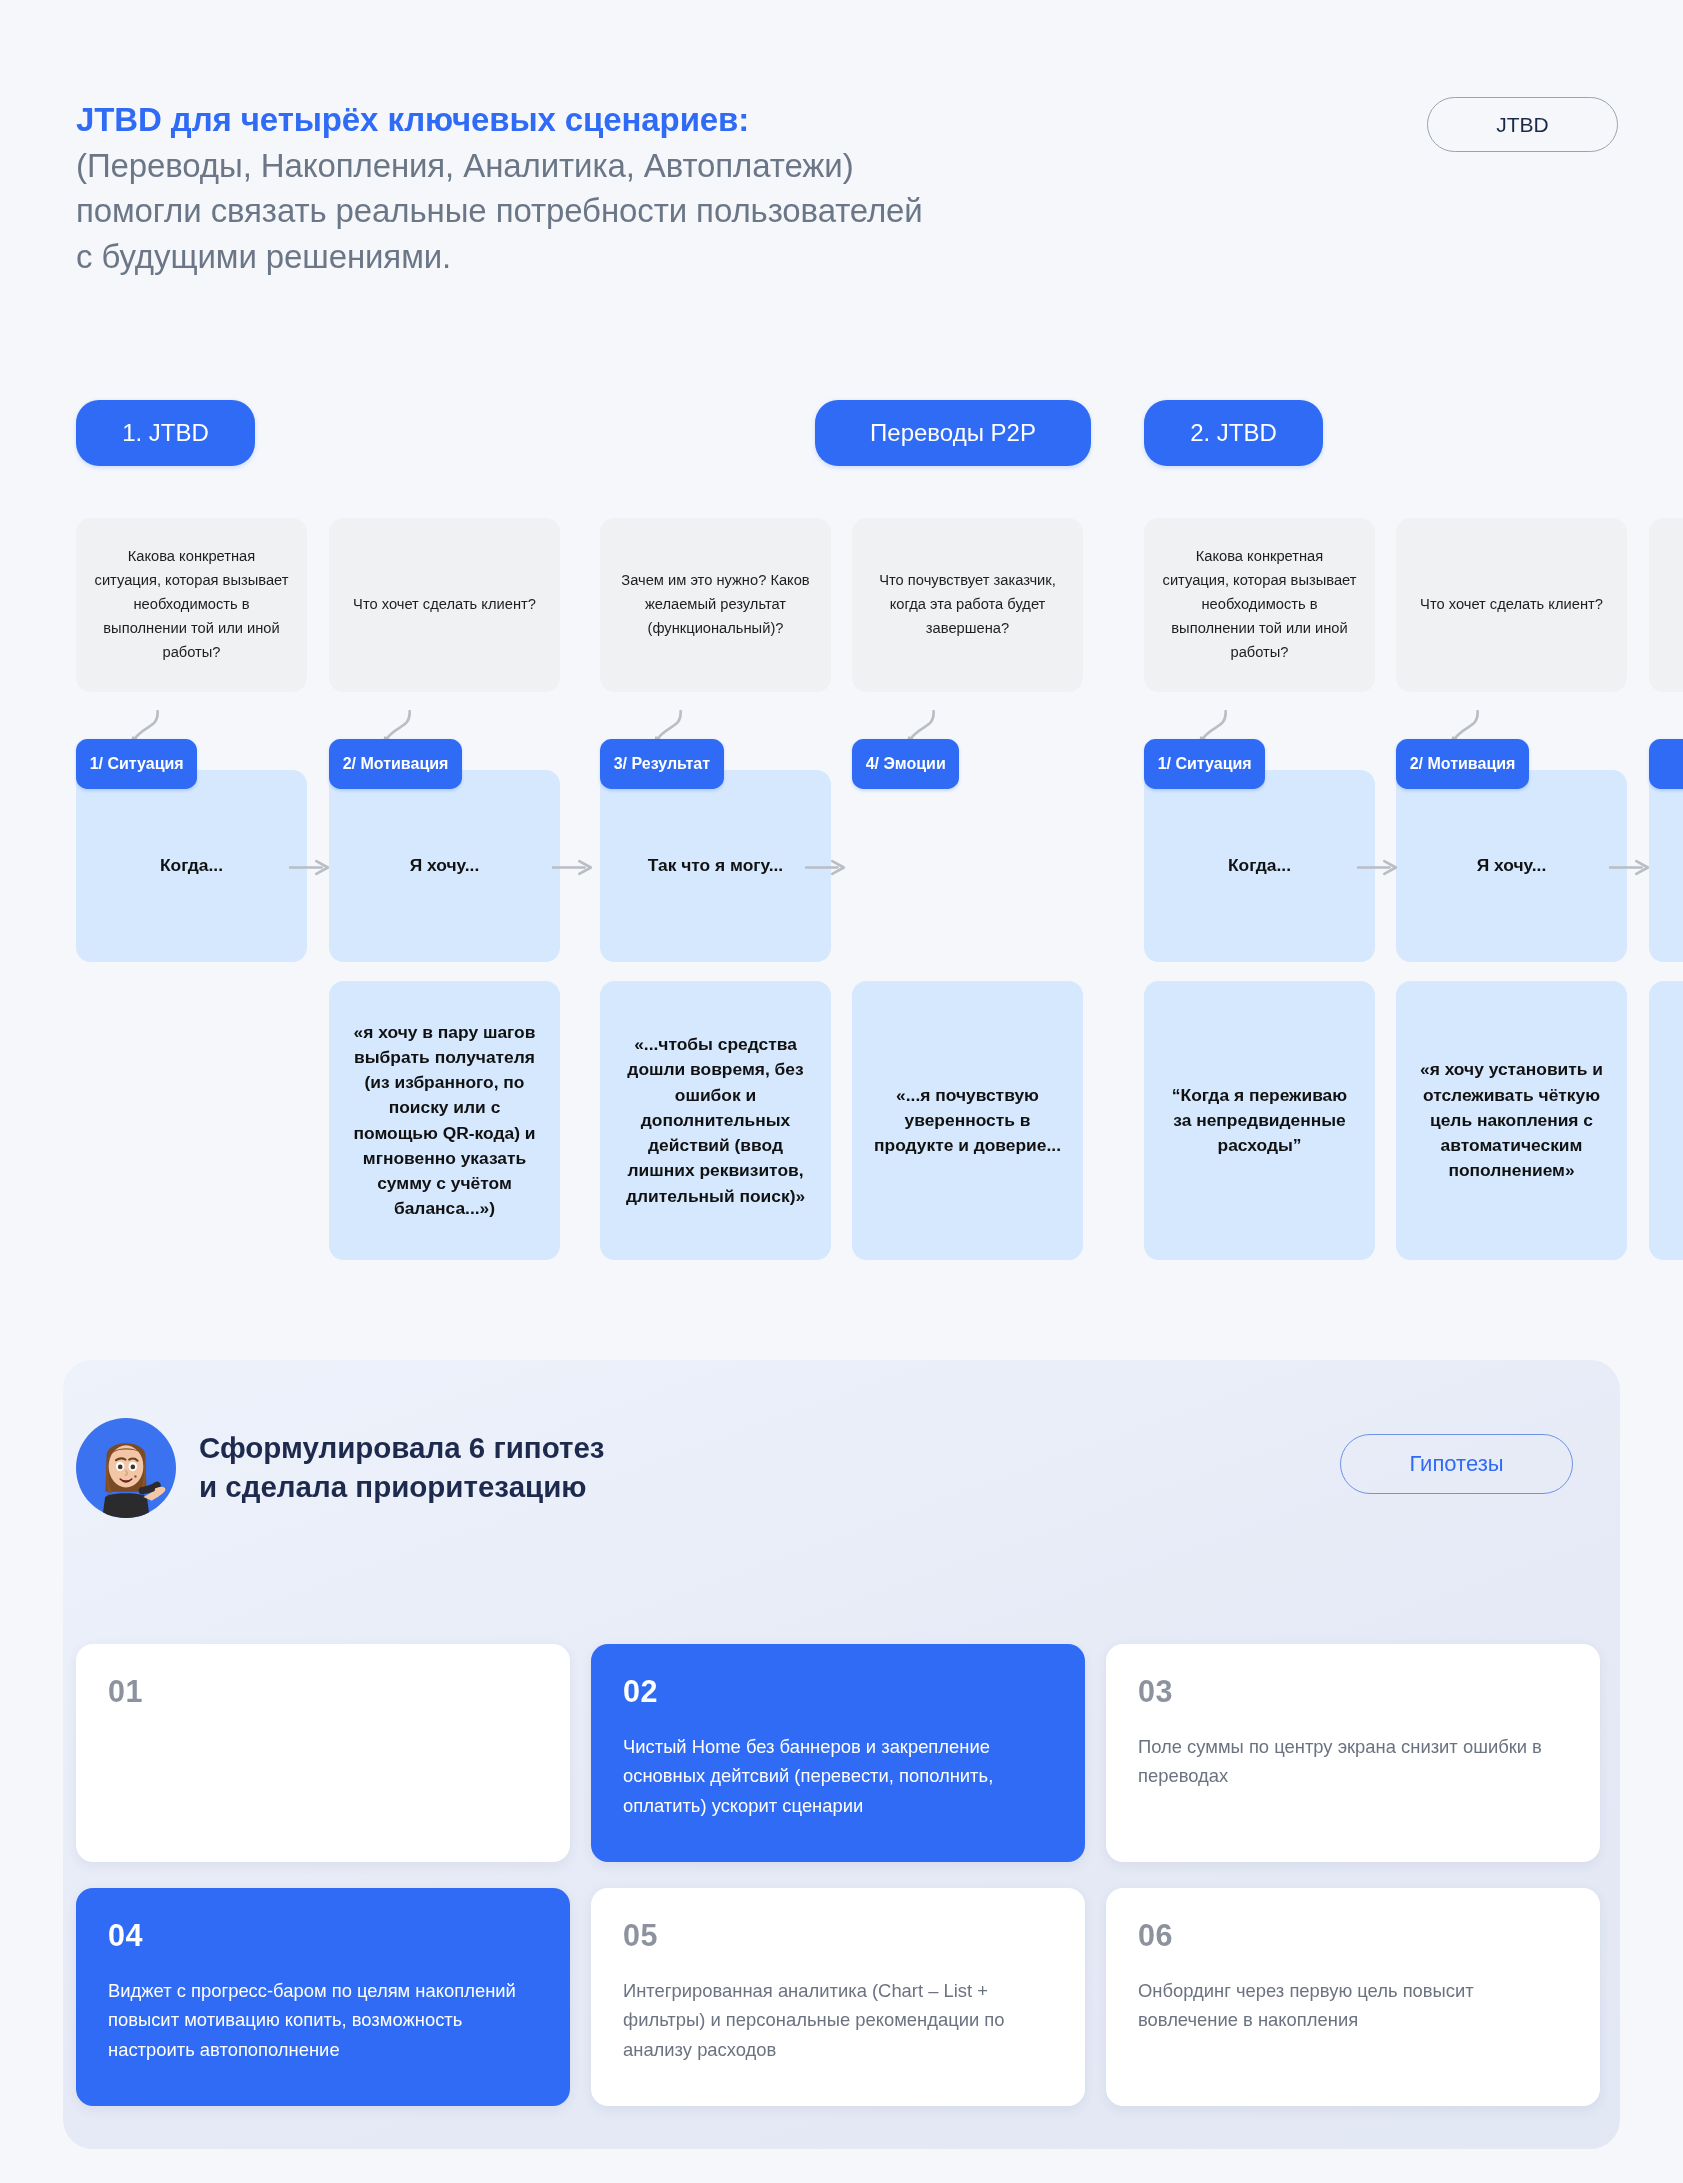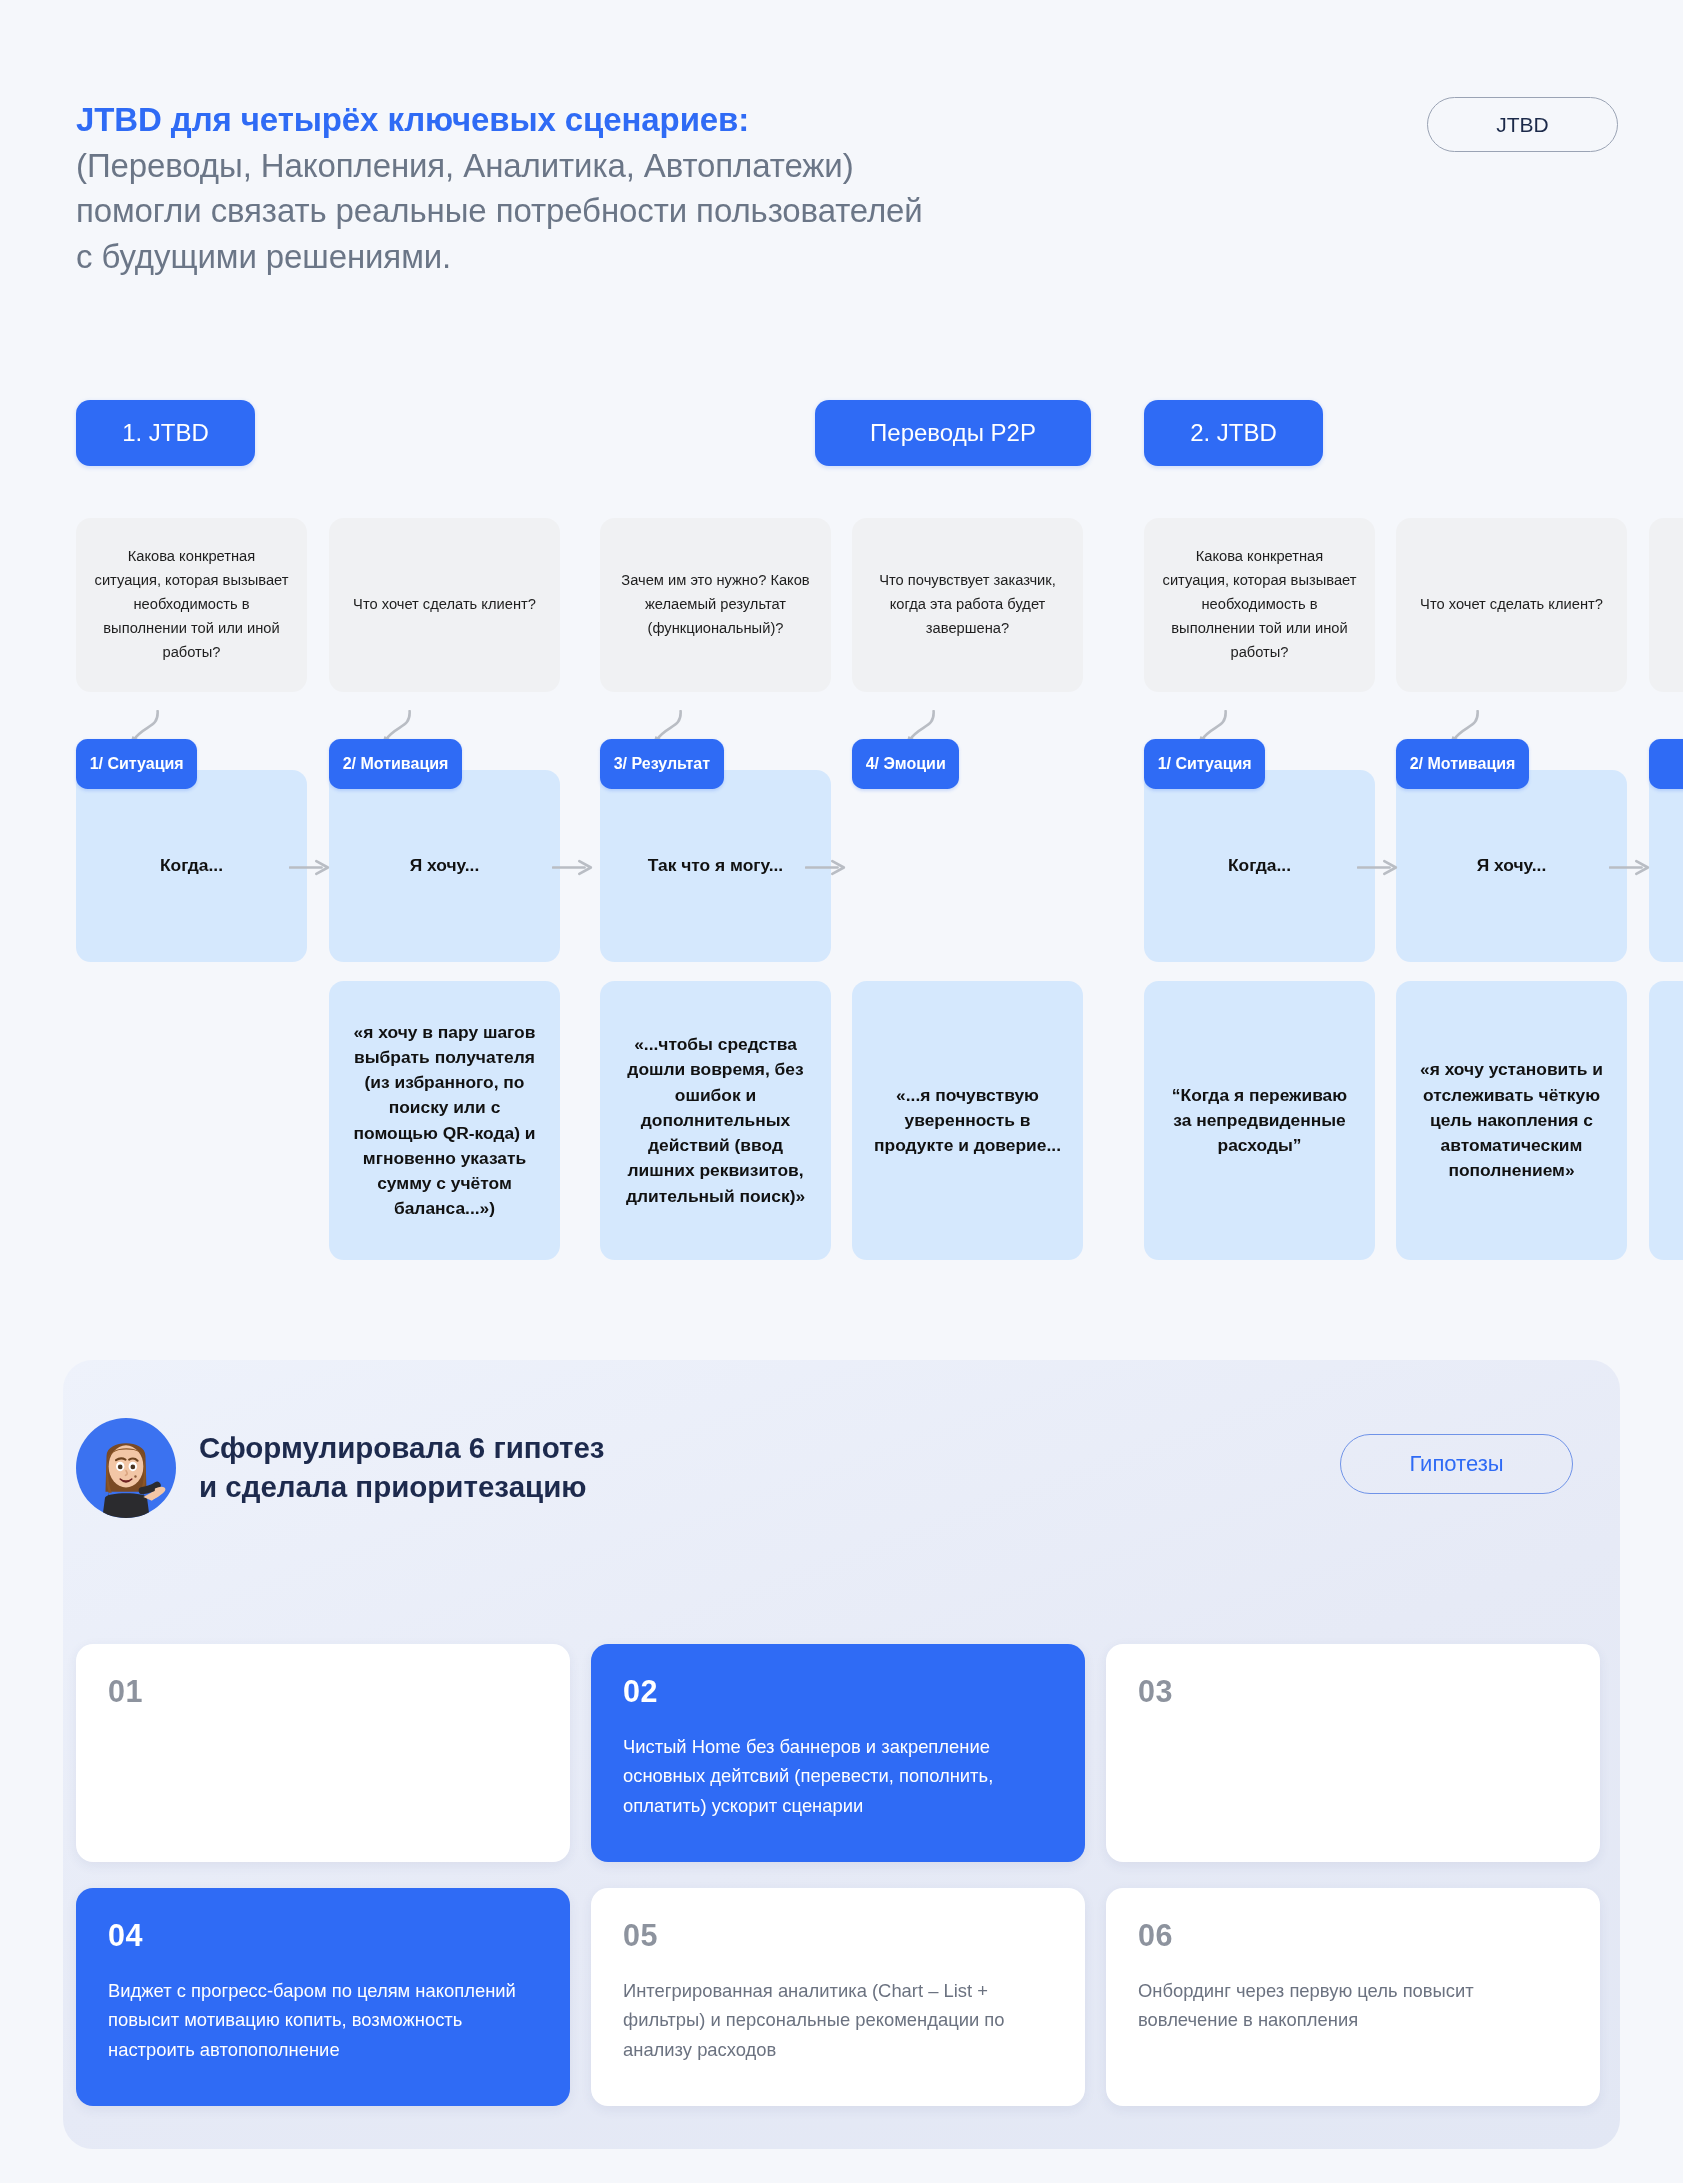--- a/index.html
+++ b/index.html
@@ -37,21 +37,21 @@
   
   .board{
     position:absolute; left:0; top:389px; width:1683px; height:894px;
     overflow:hidden;
   }
 
   
   .group-pill{
     position:absolute;
     background:#2f6bf5; color:#fff;
-    border-radius:14px;
+    border-radius:23px;
     display:flex;align-items:center;justify-content:center;
     font-size:24px; font-weight:500;
     height:66px;
     top:10.5px;
     box-shadow:0 1.1px 4.2px rgba(47,107,245,.18);
   }
   .group-pill.g1{left:76px; width:179px;}
   .group-pill.scen{left:815px; width:276px;}
   .group-pill.g2{left:1144px; width:179px;}
 
@@ -359,20 +359,21 @@
   <div class="hyp-grid">
     <div class="hyp-card">
       <div class="hyp-num">01</div>
     </div>
     <div class="hyp-card active">
       <div class="hyp-num">02</div>
       <div class="hyp-text">Чистый Home без баннеров и закрепление основных дейтсвий (перевести, пополнить, оплатить) ускорит сценарии</div>
     </div>
     <div class="hyp-card">
       <div class="hyp-num">03</div>
+      <div class="hyp-text">Поле суммы по центру экрана снизит ошибки в переводах</div>
     </div>
     <div class="hyp-card active">
       <div class="hyp-num">04</div>
       <div class="hyp-text">Виджет с прогресс-баром по целям накоплений повысит мотивацию копить, возможность настроить автопополнение</div>
     </div>
     <div class="hyp-card">
       <div class="hyp-num">05</div>
       <div class="hyp-text">Интегрированная аналитика (Chart – List + фильтры) и персональные рекомендации по анализу расходов</div>
     </div>
     <div class="hyp-card">

